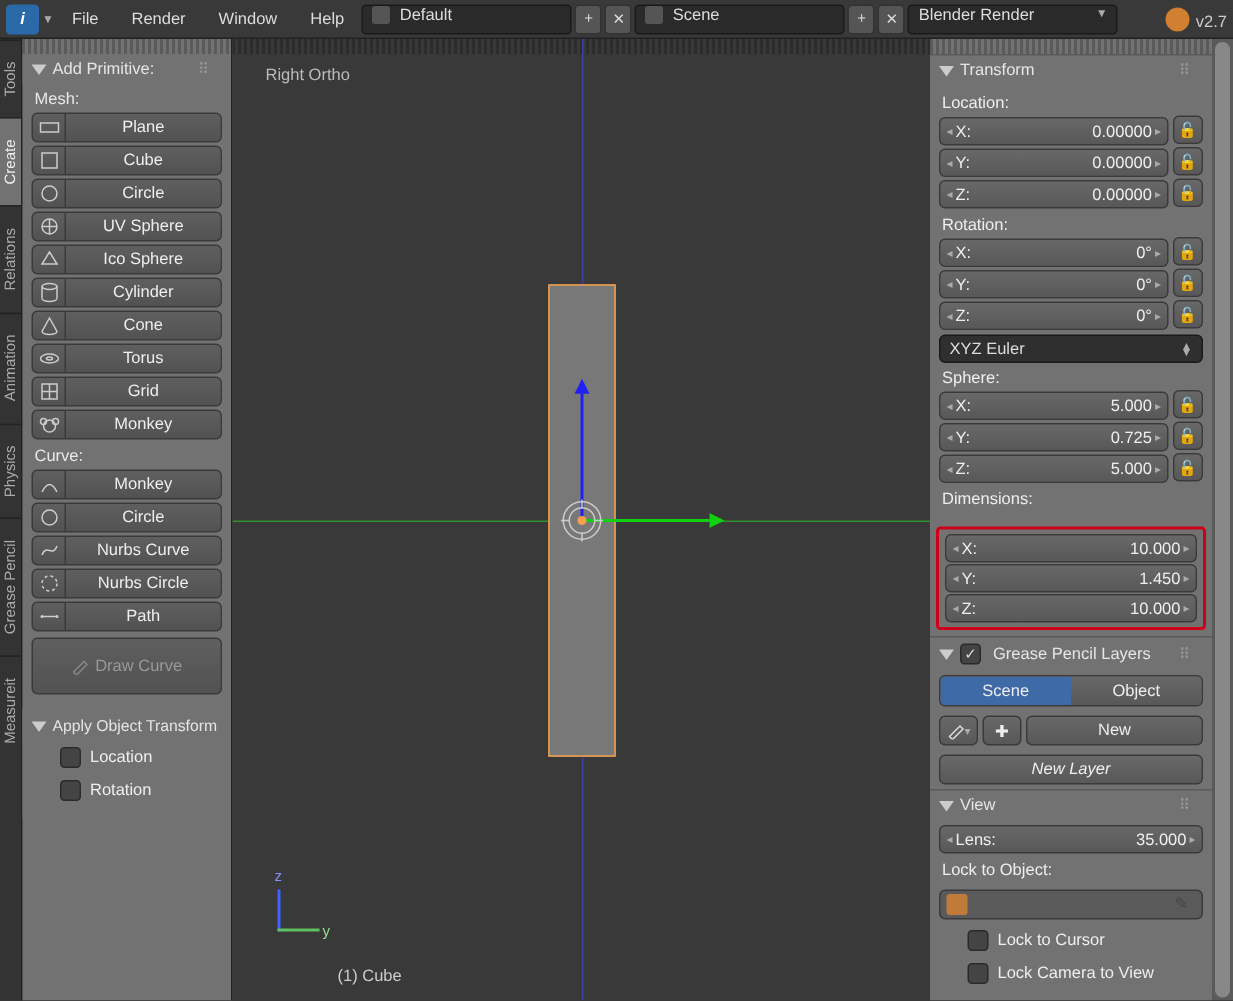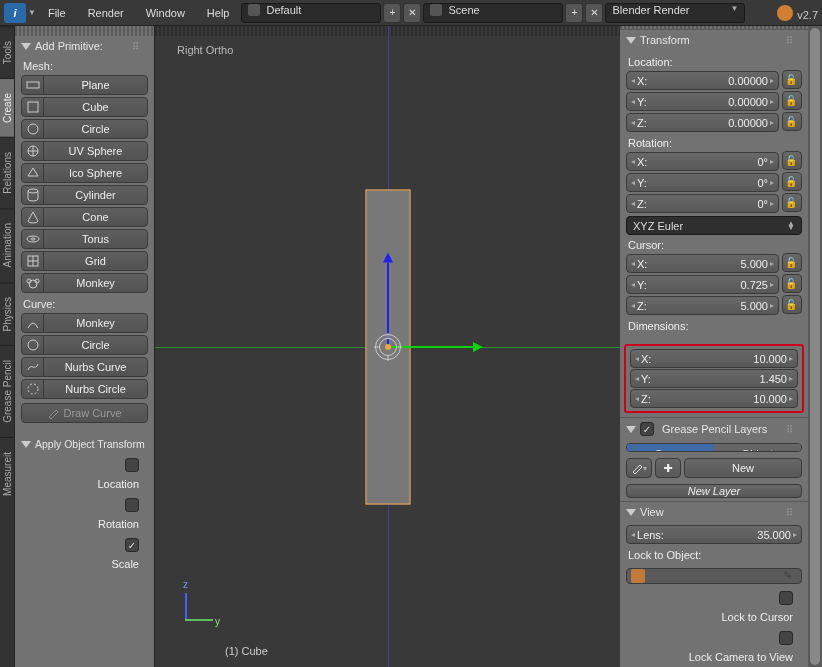--- a/index.html
+++ b/index.html
@@ -27,23 +27,23 @@
 
 .toolpanel { width:140px; background:#727272; display:flex; flex-direction:column; border-right:1px solid #222; }
 .grip { height:10px; background:repeating-linear-gradient(90deg,#5a5a5a 0 2px,#727272 2px 4px); }
 .panel-head { background:#727272; color:#e5e5e5; padding:4px 6px; display:flex; align-items:center; gap:4px; }
 .panel-head .tri { width:0;height:0;border-left:5px solid transparent;border-right:5px solid transparent;border-top:7px solid #ccc; }
 .panel-head .grip-r { margin-left:auto; width:16px; font-size:10px; color:#999; letter-spacing:2px; }
 .sub-label { color:#e8e8e8; padding:4px 8px 2px; }
 .tool-row { margin:1px 6px; height:20px; background:linear-gradient(#5f5f5f,#525252); border:1px solid #3a3a3a; border-radius:4px; display:flex; align-items:center; color:#eee; cursor:pointer; }
 .tool-row .ico { width:22px; height:100%; display:flex; align-items:center; justify-content:center; border-right:1px solid #3a3a3a; }
 .tool-row .lbl { flex:1; text-align:center; }
-.draw-row { margin:3px 6px; height:20px; background:linear-gradient(#5f5f5f,#525252); border:1px solid #3a3a3a; border-radius:4px; display:flex; align-items:center; justify-content:center; color:#999; gap:4px; }
+.draw-row { margin:3px 6px; height:38px; background:linear-gradient(#5f5f5f,#525252); border:1px solid #3a3a3a; border-radius:4px; display:flex; align-items:center; justify-content:center; color:#999; gap:4px; }
 .op-panel { background:#727272; margin-top:6px; padding:2px 0 8px; }
-.check-row { display:flex; align-items:flex-end; gap:6px; padding:4px 15px; color:#eee;flex-direction:column; }
+.check-row { display:flex; align-items:center; gap:6px; padding:4px 25px; color:#eee; }
 .check-row .box { width:14px; height:14px; background:#444; border:1px solid #2a2a2a; border-radius:3px; display:flex; align-items:center; justify-content:center; }
 .check-row .box.checked::after { content:"✓"; color:#ddd; font-size:10px; }
 
 
 .viewport { flex:1; background:#393939; position:relative; overflow:hidden; }
 .vp-label { position:absolute; top:18px; left:22px; color:#bbb; }
 .axis-x { position:absolute; top:50%; left:0; right:0; height:1px; background:#2f8f2f; }
 .axis-y { position:absolute; left:50%; top:0; bottom:0; width:1px; background:#3f3f9f; }
 .cube { position:absolute; left:50%; top:50%; width:45px; height:315px; transform:translate(-50%,-50%); background:#787878; border:1px solid #f5a04a; }
 .manip-b { position:absolute; left:50%; top:50%; transform:translate(-50%,-50%); width:2px; height:85px; background:#2020f5; top:calc(50% - 42px); }
@@ -268,43 +268,49 @@
         <span class="lbl">Nurbs Curve</span>
       </div>
     <div class="tool-row">
         <span class="ico">
           <svg width="14" height="14">
             <circle cx="7" cy="7" r="5" fill="none" stroke="#ccc" stroke-dasharray="2 2"></circle>
           </svg>
         </span>
         <span class="lbl">Nurbs Circle</span>
       </div>
+    <div class="tool-row">
+        <span class="ico">
+          <svg width="14" height="14">
+            <path d="M2 7 L12 7" stroke="#ccc"></path>
+            <circle cx="2" cy="7" r="1" fill="#ccc"></circle>
+            <circle cx="12" cy="7" r="1" fill="#ccc"></circle>
+          </svg>
+        </span>
+        <span class="lbl">Path</span>
+      </div>
     <div class="draw-row">
       <svg width="12" height="12">
           <path d="M2 10 L9 3 L11 5 L4 12 Z" fill="none" stroke="#888"></path>
         </svg>
       <span>Draw Curve</span>
     </div>
 
     <div class="op-panel">
       <div class="panel-head">
         <span class="tri"></span>
         <span style="font-size:10.5px;">Apply Object Transform</span>
       </div>
       <div class="check-row">
           <span class="box"></span>
           <span>Location</span>
         </div>
       <div class="check-row">
           <span class="box"></span>
           <span>Rotation</span>
-        </div>
-      <div class="check-row">
-          <span class="box checked"></span>
-          <span>Scale</span>
         </div>
     </div>
   </div>
 
   <div class="viewport">
     <div class="grip-v"></div>
     <span class="vp-label">Right Ortho</span>
     <div class="axis-x"></div>
     <div class="axis-y"></div>
     <div class="cube"></div>
@@ -392,21 +398,21 @@
               <span class="v">0°</span>
               <span class="arrow">▸</span>
             </div>
             <div class="lock">🔓</div>
           </div>
       <div class="dd-full">
             <span>XYZ Euler</span>
             <span class="carets">▲<br>▼</span>
           </div>
 
-      <div class="prop-label">Cursor:</div>
+      <div class="prop-label">Sphere:</div>
       <div class="row-pair">
             <div class="num-field">
               <span class="arrow">◂</span>
               <span class="k">X:</span>
               <span class="v">5.000</span>
               <span class="arrow">▸</span>
             </div>
             <div class="lock">🔓</div>
           </div>
       <div class="row-pair">

